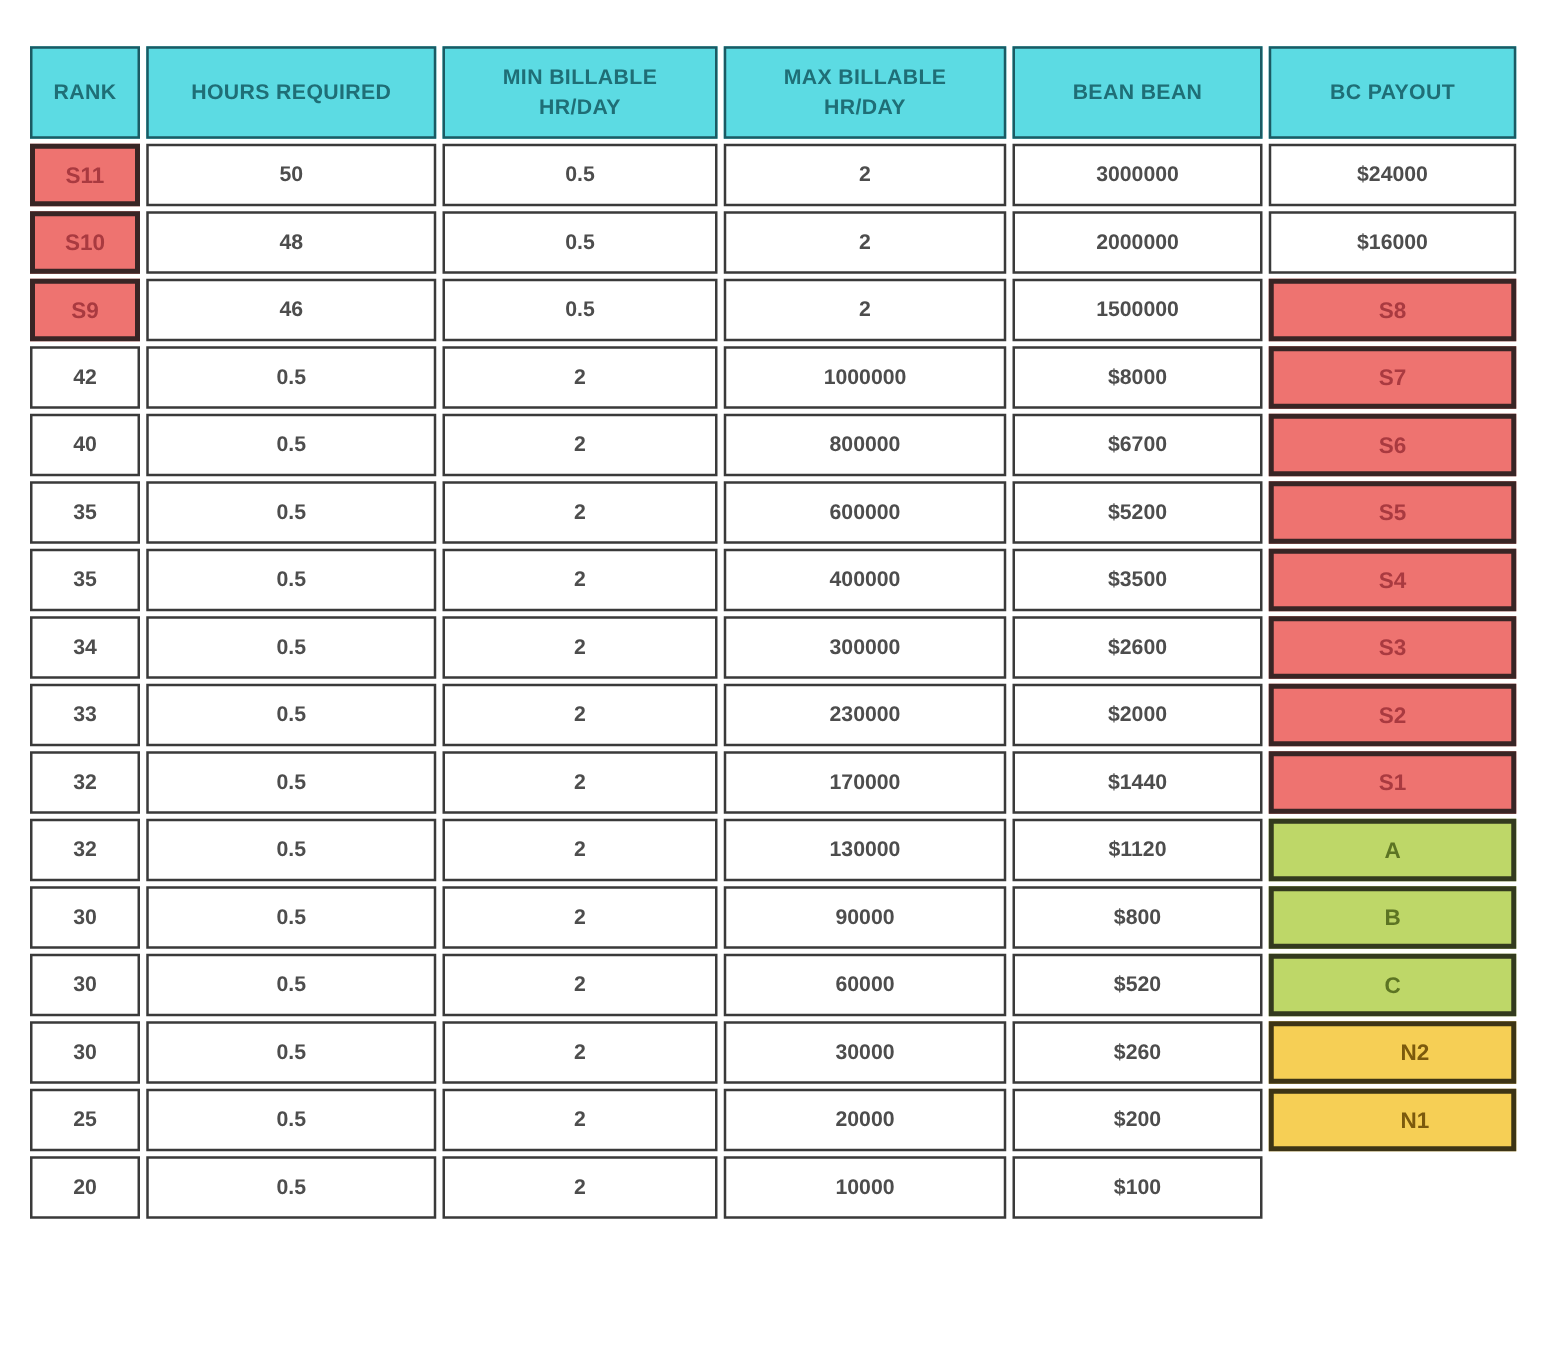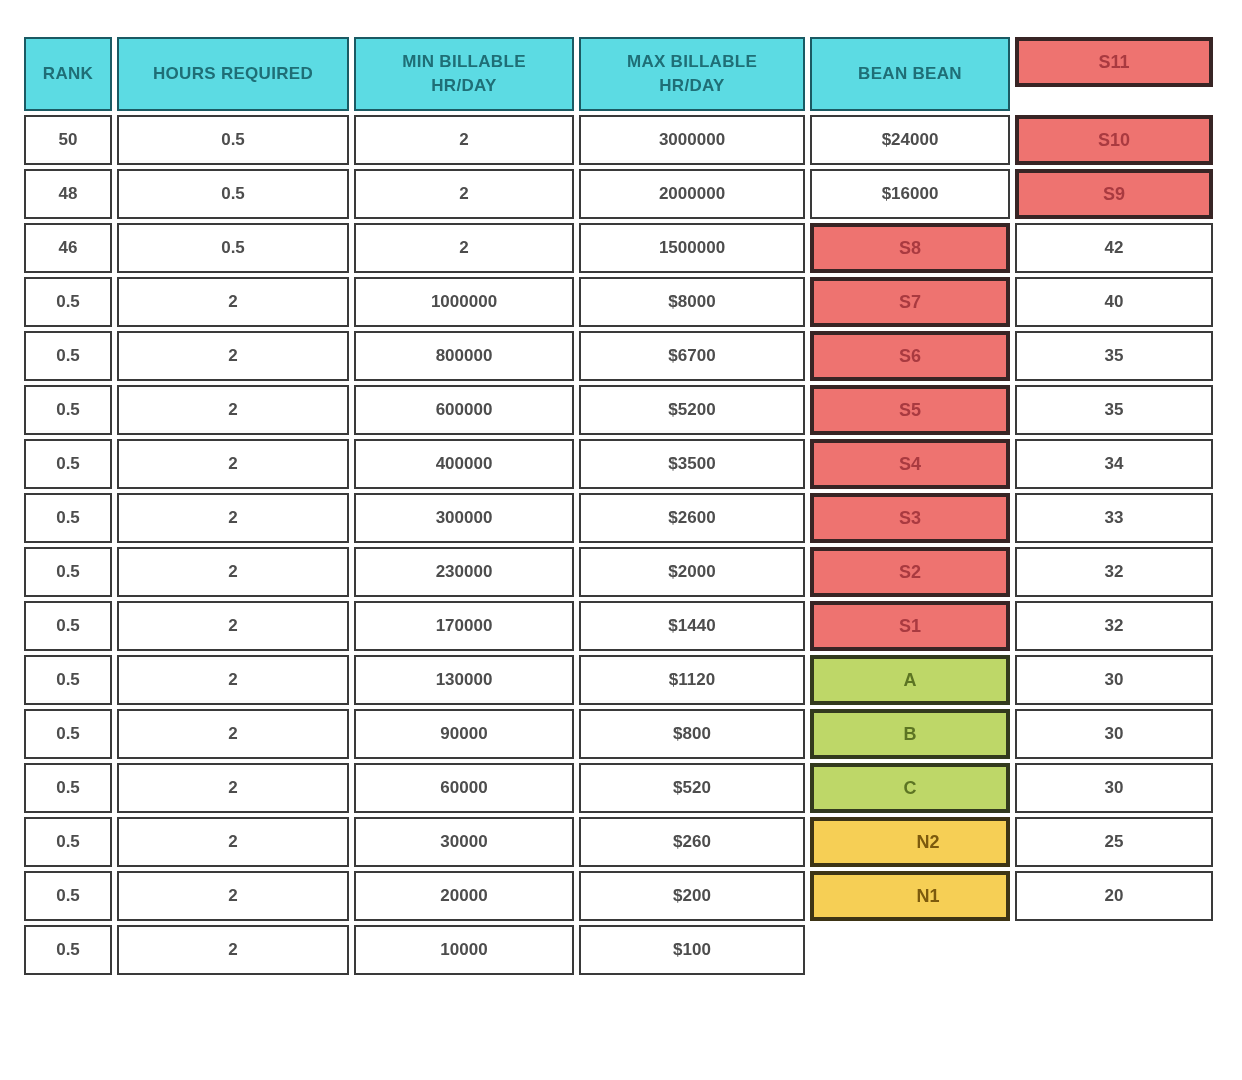--- a/index.html
+++ b/index.html
@@ -64,20 +64,21 @@
 
 <div class="stage">
   <div class="grid" id="grid">
     <div class="cell header-cell">RANK</div>
     <div class="cell header-cell">HOURS REQUIRED</div>
     <div class="cell header-cell">MIN BILLABLE
 HR/DAY</div>
     <div class="cell header-cell">MAX BILLABLE
 HR/DAY</div>
     <div class="cell header-cell">BEAN BEAN</div>
+    <div class="cell header-cell">BC PAYOUT</div>
 
     <div class="cell rank-cell tier-s">S11</div>
     <div class="cell data-cell">50</div>
     <div class="cell data-cell">0.5</div>
     <div class="cell data-cell">2</div>
     <div class="cell data-cell">3000000</div>
     <div class="cell data-cell">$24000</div>
 
     <div class="cell rank-cell tier-s">S10</div>
     <div class="cell data-cell">48</div>

